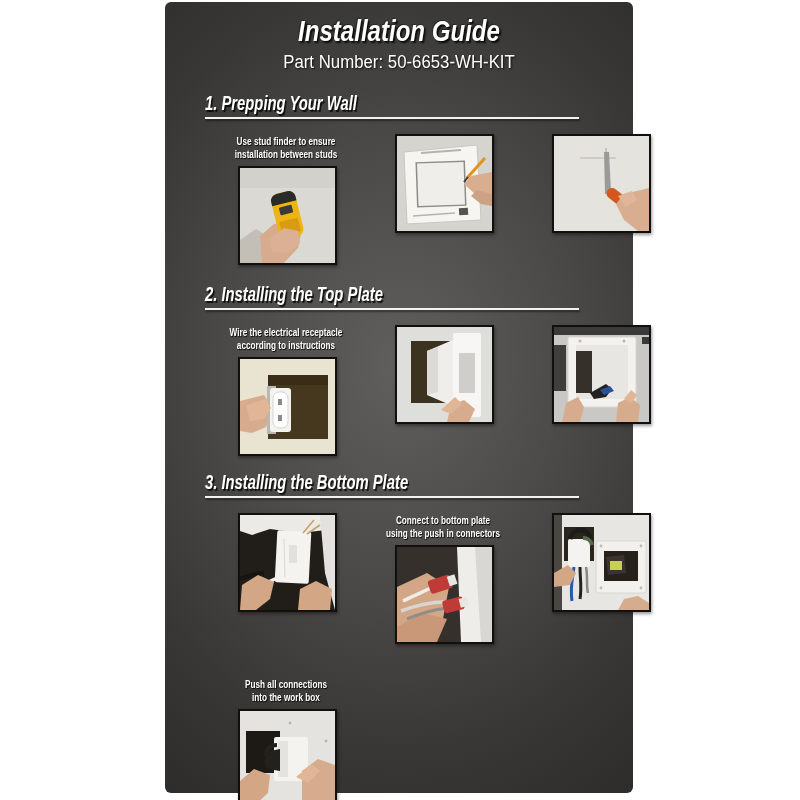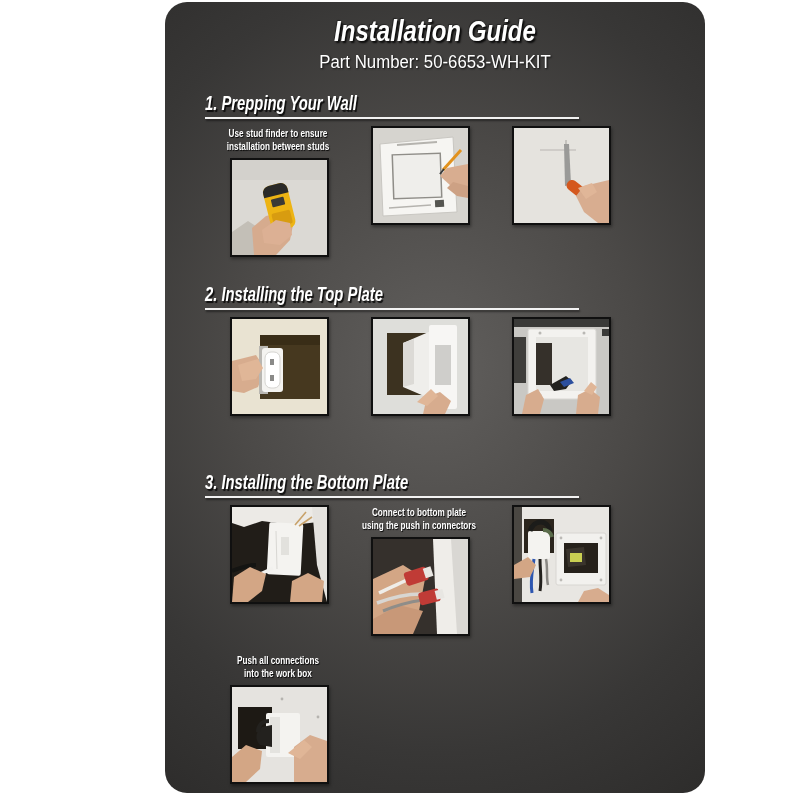--- a/index.html
+++ b/index.html
@@ -1,20 +1,20 @@
 <!DOCTYPE html>
 <html><head>
 <meta charset="utf-8">
 <style>
   html,body{margin:0;padding:0;background:#ffffff;}
   body{width:800px;height:800px;position:relative;font-family:"Liberation Sans",sans-serif;overflow:hidden;}
 
   .panel{
-    position:absolute;left:165px;top:2px;width:540px;height:791px;
-    border-radius:22px;
+    position:absolute;left:165px;top:2px;width:468px;height:791px;
+    border-radius:6px;
     background:radial-gradient(90% 68% at 50% 46%, #615f5d 0%, #4b4947 42%, #383736 72%, #2c2b2a 100%);
     color:#fff;
   }
 
   .title{
     position:absolute;top:12px;left:0;width:100%;text-align:center;
     font-size:29px;font-weight:bold;font-style:italic;line-height:34px;
     transform:scaleX(0.83);transform-origin:center;
     text-shadow:2px 2px 2px rgba(0,0,0,0.85), -1px -1px 1px rgba(0,0,0,0.4);
     letter-spacing:0px;white-space:nowrap;
@@ -33,21 +33,21 @@
 
   .heading{
     margin:0;font-size:20px;font-weight:bold;font-style:italic;line-height:24px;
     transform:scaleX(0.74);transform-origin:left center;
     text-shadow:2px 2px 1px rgba(0,0,0,0.8);white-space:nowrap;
   }
   .rule{height:2px;background:#f2f2f2;margin:2px 0 7px 0;box-shadow:1px 2px 2px rgba(0,0,0,0.45);}
 
   .figrow{display:flex;gap:38px;padding-left:17px;}
   .figrow.second{margin-top:17px;flex-direction:column;}
-  .step{width:95px;flex:0 0 95px;margin:0;padding-left:8px;}
+  .step{width:95px;flex:0 0 95px;margin:8px;padding-left:8px;}
   .capwrap{
     height:27px;margin-bottom:5px;
     display:flex;align-items:flex-end;justify-content:center;
   }
   .cap{
     width:176px;flex:0 0 176px;text-align:center;
     font-size:10.5px;font-weight:bold;line-height:13px;
     transform:scaleX(0.78);transform-origin:center;
     text-shadow:1px 1px 1px rgba(0,0,0,0.9);white-space:nowrap;
   }
@@ -129,20 +129,26 @@
 
     </div>
   </div>
 
   <div class="section sec2">
     <h2 class="heading">2. Installing the Top Plate</h2>
     <div class="rule"></div>
     <div class="figrow">
 
       <figure class="step">
+        <div class="capwrap">
+            <div class="cap">
+          <div>Wire the electrical receptacle</div>
+              <div>according to instructions</div>
+        </div>
+          </div>
         <div class="photo">
           <svg viewBox="0 0 95 95">
             <rect width="95" height="95" fill="#e9e3d2"></rect>
             <rect x="28" y="16" width="60" height="64" fill="#46381f"></rect>
             <rect x="28" y="16" width="60" height="10" fill="#392d17"></rect>
             <polygon points="0,42 24,36 33,50 26,68 12,74 0,72" fill="#d7ac8e"></polygon>
             <rect x="27" y="27" width="9" height="48" fill="#b9b7b2"></rect>
             <rect x="30" y="29" width="21" height="44" rx="3" fill="#f4f3f0"></rect>
             <rect x="33" y="33" width="15" height="36" rx="6" fill="#ffffff" stroke="#d5d4d0"></rect>
             <rect x="38" y="40" width="4" height="6" fill="#8a8a88"></rect>

